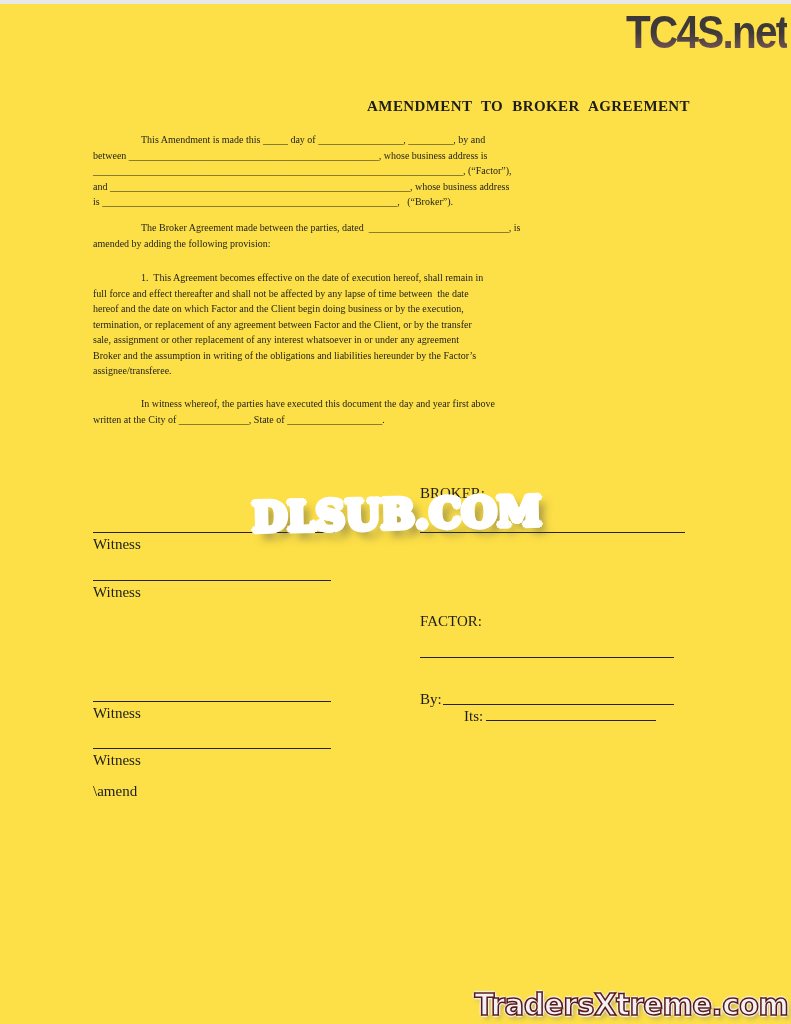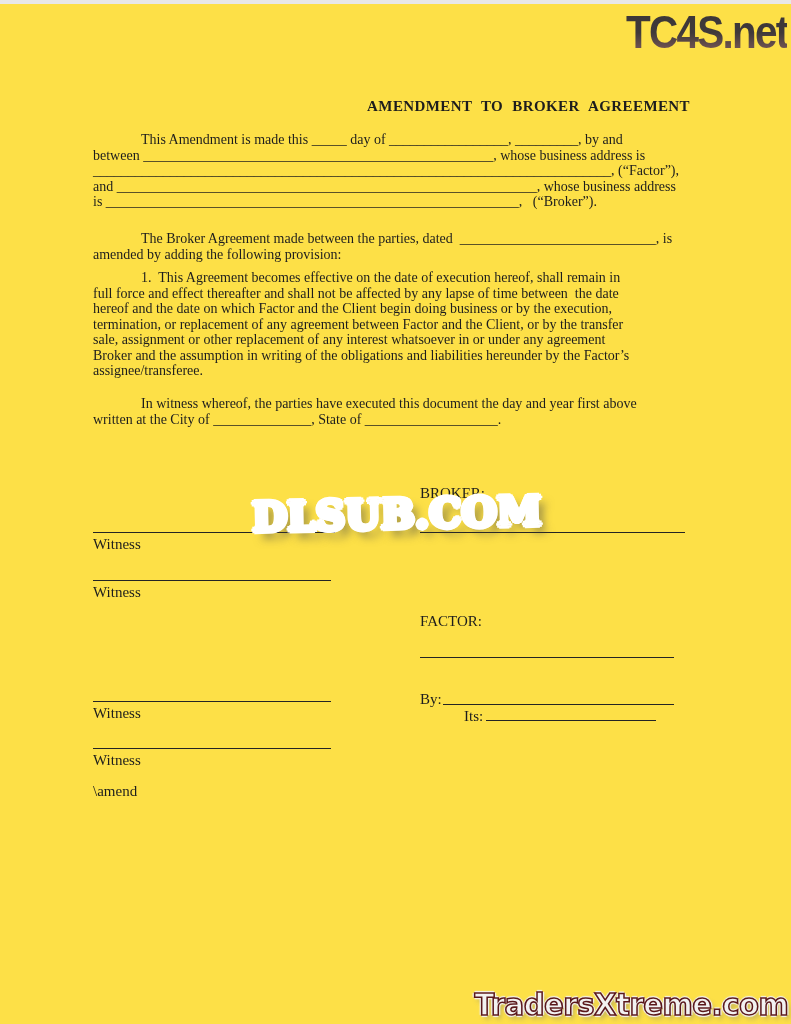--- a/index.html
+++ b/index.html
@@ -25,21 +25,21 @@
     transform-origin:top right;
     background:linear-gradient(180deg,#3b3637 0%, #3f393a 52%, #6f5350 80%, #96736c 100%);
     -webkit-background-clip:text;
     background-clip:text;
     color:transparent;
     white-space:nowrap;
   }
 
   
   .textblock { position:absolute; left:93px; width:604px; }
-  .line { white-space:pre; font-size:14px; line-height:15.5px; }
+  .line { white-space:pre; font-size:10px; line-height:15.5px; }
   .indent { padding-left:48px; }
   .title {
     position:absolute; left:93px; top:94px; width:597px;
     text-align:right; font-weight:bold; font-size:15px;
     letter-spacing:0.4px; word-spacing:5px; white-space:nowrap;
   }
 
   
   .sig-label { position:absolute; font-size:15px; white-space:pre; }
   .sigline { position:absolute; height:0; border-bottom:1.4px solid #242424; }
@@ -97,21 +97,21 @@
   <div class="title">AMENDMENT TO BROKER AGREEMENT</div>
 
   <div class="textblock" style="top:128px">
     <div class="line indent">This Amendment is made this _____ day of _________________, _________, by and</div>
     <div class="line">between __________________________________________________, whose business address is</div>
     <div class="line">__________________________________________________________________________, (“Factor”),</div>
     <div class="line">and ____________________________________________________________, whose business address</div>
     <div class="line">is ___________________________________________________________,   (“Broker”).</div>
   </div>
 
-  <div class="textblock" style="top:227px">
+  <div class="textblock" style="top:216px">
     <div class="line indent">The Broker Agreement made between the parties, dated  ____________________________, is</div>
     <div class="line">amended by adding the following provision:</div>
   </div>
 
   <div class="textblock" style="top:266px">
     <div class="line indent">1.  This Agreement becomes effective on the date of execution hereof, shall remain in</div>
     <div class="line">full force and effect thereafter and shall not be affected by any lapse of time between  the date</div>
     <div class="line">hereof and the date on which Factor and the Client begin doing business or by the execution,</div>
     <div class="line">termination, or replacement of any agreement between Factor and the Client, or by the transfer</div>
     <div class="line">sale, assignment or other replacement of any interest whatsoever in or under any agreement</div>

